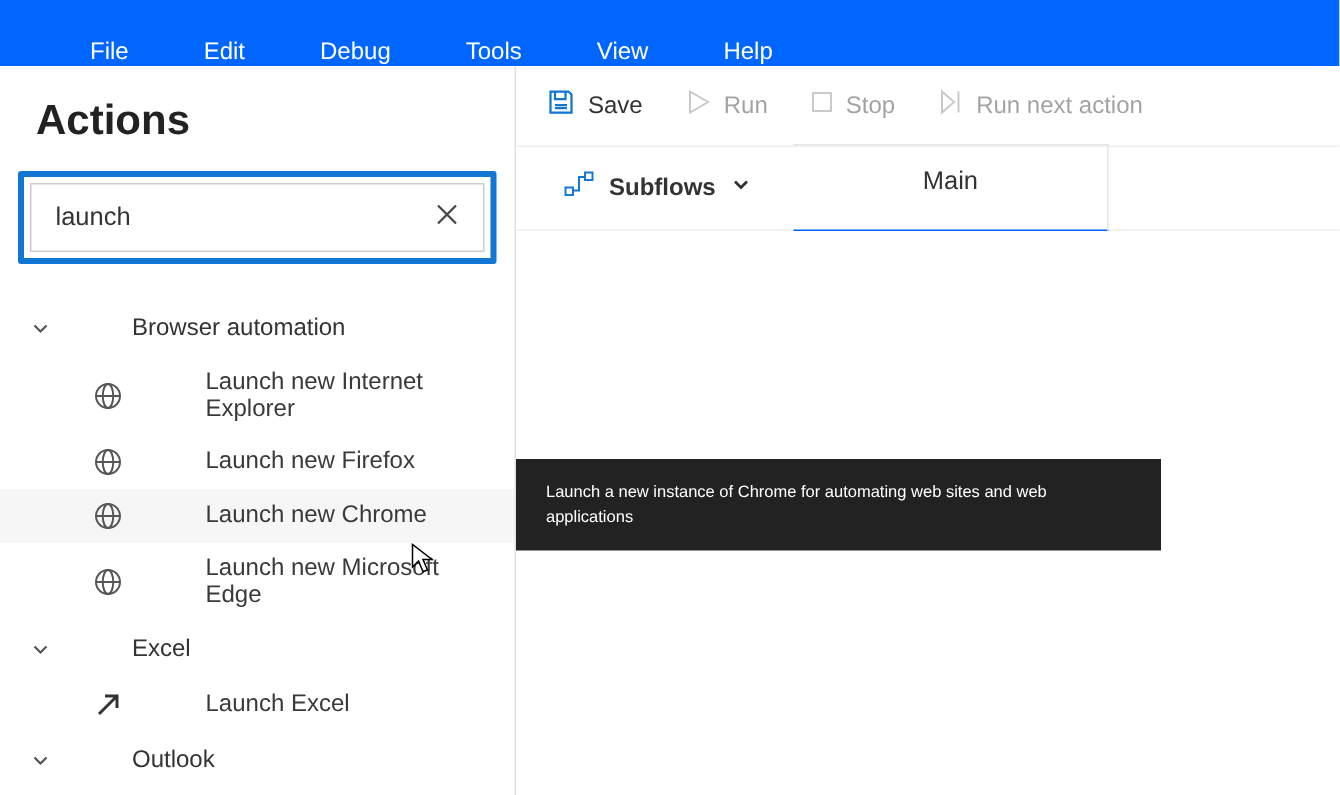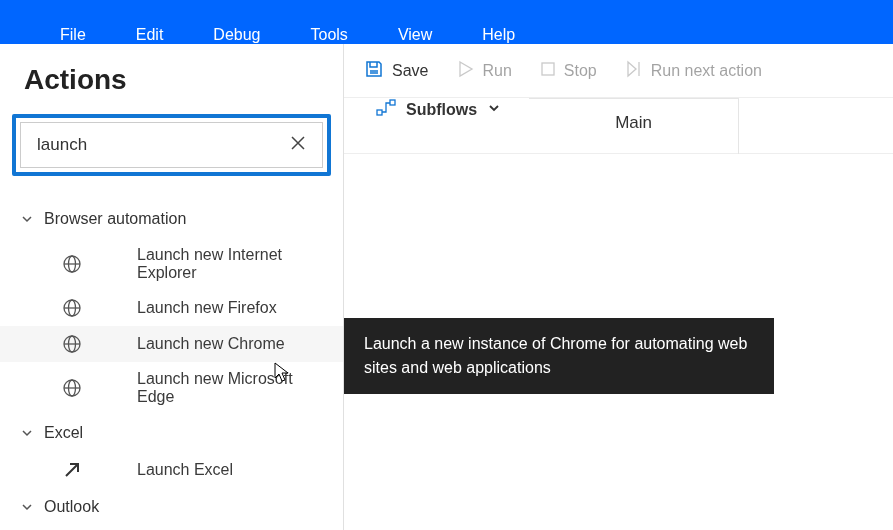--- a/index.html
+++ b/index.html
@@ -82,20 +82,21 @@
     .chevron {
       width: 14px;
       height: 14px;
       display: flex;
       align-items: center;
       justify-content: center;
     }
     .category-label {
       font-size: 16px;
       color: #333;
+      margin-left: 44px;
     }
     .action-item {
       display: flex;
       align-items: center;
       padding: 8px 20px 8px 62px;
       gap: 14px;
       cursor: pointer;
     }
     .action-item.hovered {
       background: #f6f6f6;
@@ -132,21 +133,21 @@
     .toolbar-btn.disabled {
       opacity: 0.45;
       cursor: default;
     }
     .toolbar-label {
       font-size: 16px;
       color: #333;
     }
     .tabs {
       display: flex;
-      align-items: flex-start;
+      align-items: center;
       height: 56px;
       padding-left: 18px;
       border-bottom: 1px solid #eee;
     }
     .subflows {
       display: flex;
       align-items: center;
       gap: 10px;
       padding: 0 14px;
       font-size: 16px;
@@ -168,26 +169,26 @@
       height: 60px;
       line-height: 36px;
     }
     .canvas {
       flex: 1;
       position: relative;
       background: #fff;
     }
     .tooltip {
       position: absolute;
-      top: 164px;
+      top: 152px;
       left: 0;
       background: #222;
       color: #fff;
       padding: 14px 20px;
-      font-size: 16px;
+      font-size: 11px;
       line-height: 1.5;
       max-width: 430px;
     }
     .cursor {
       position: absolute;
       left: 274px;
       top: 362px;
       pointer-events: none;
       z-index: 100;
     }

